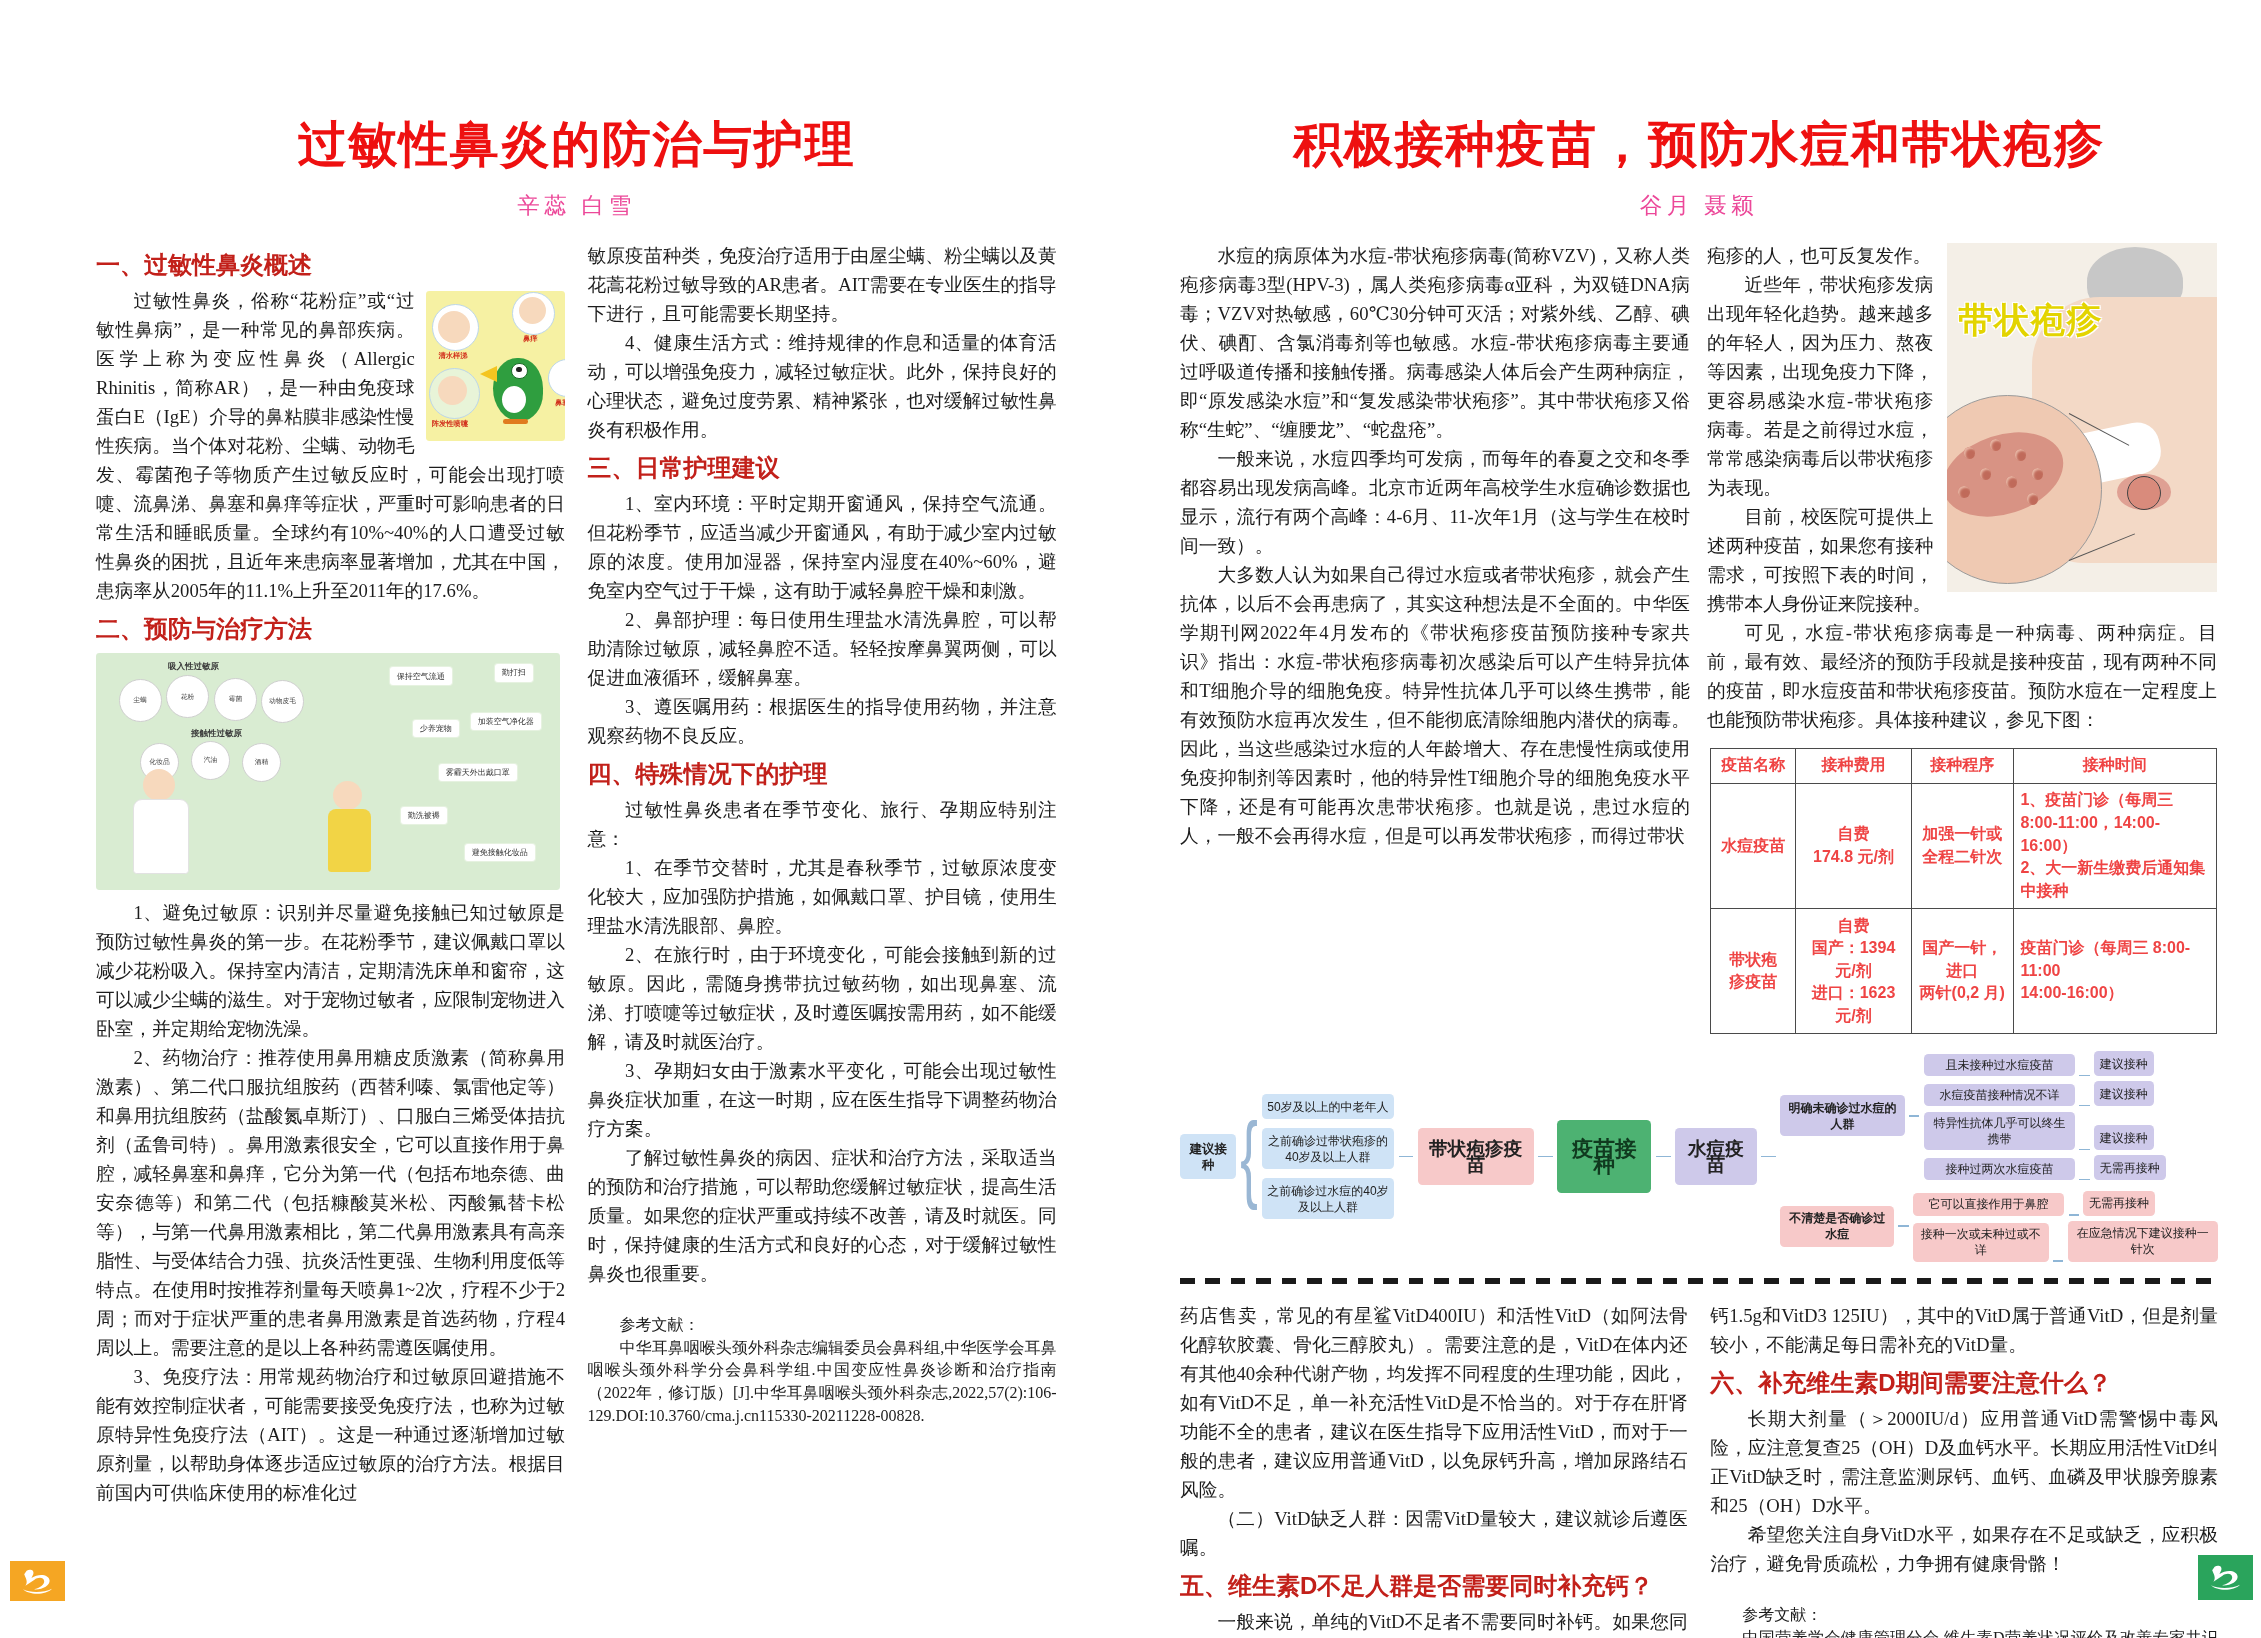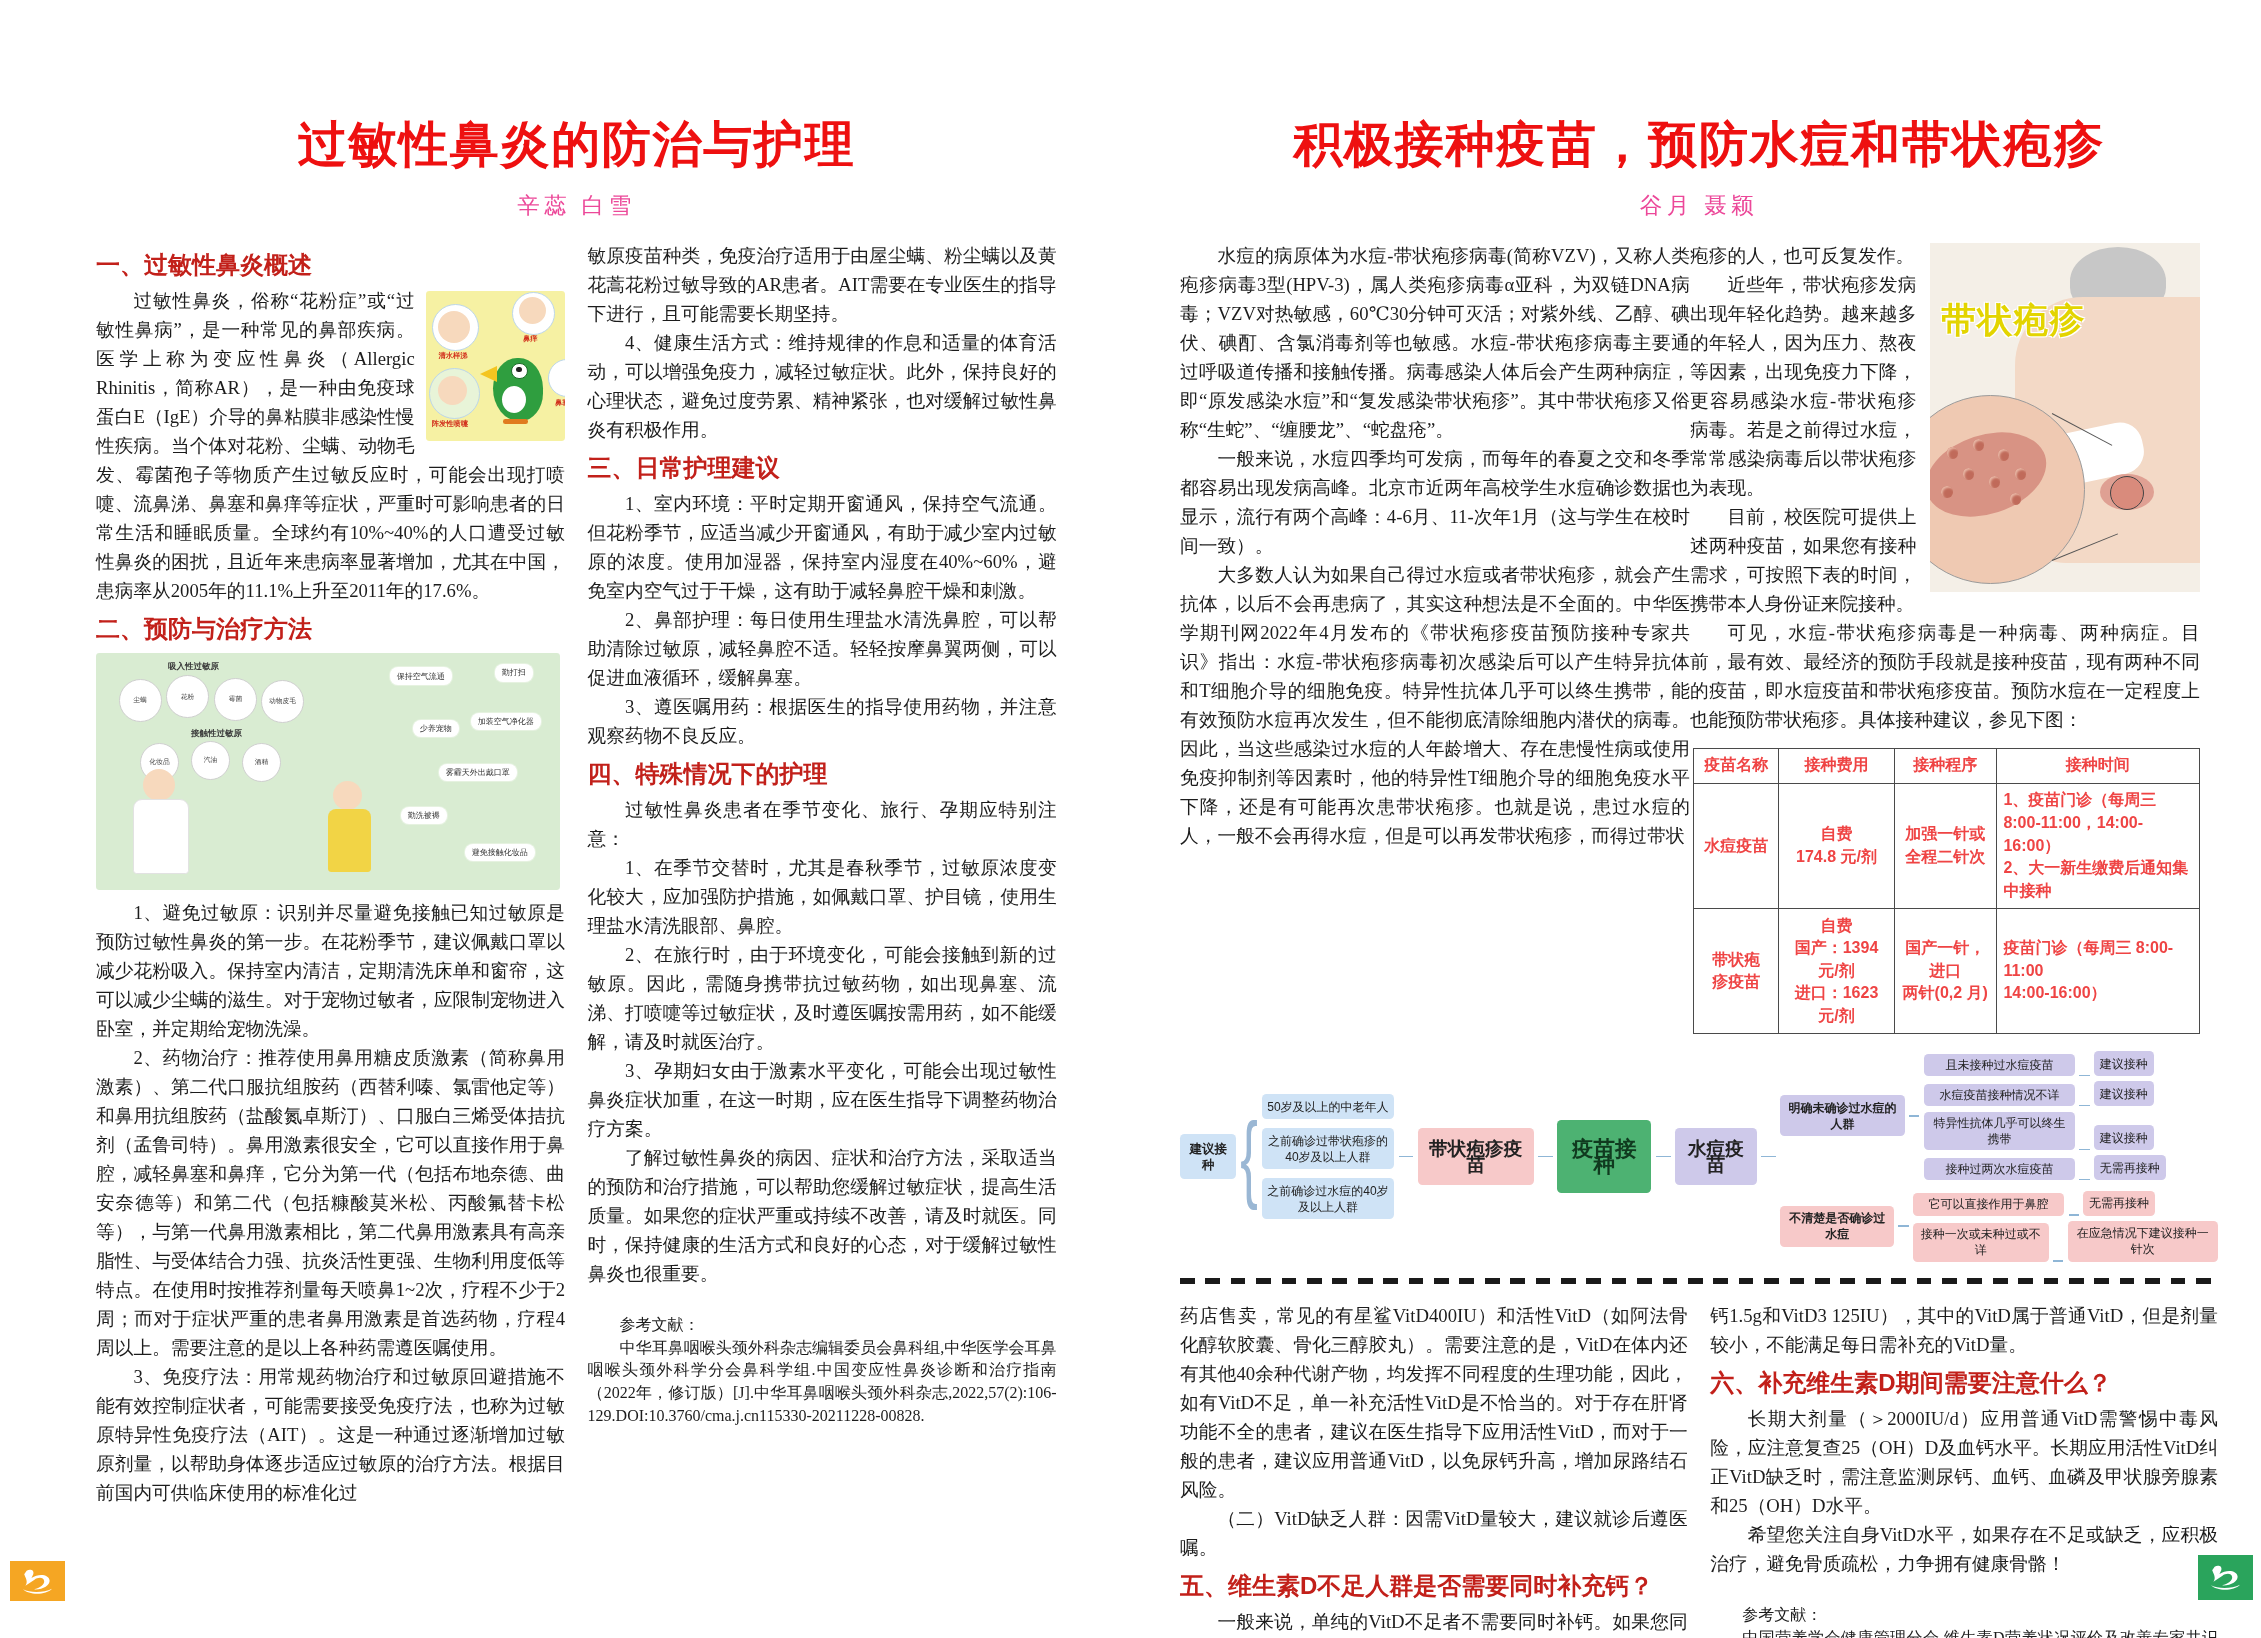--- a/index.html
+++ b/index.html
@@ -5,21 +5,21 @@
   html,body{margin:0;padding:0}
   .spread{position:relative;width:2261px;height:1638px;background:#ffffff;overflow:hidden;
           font-family:"Liberation Serif","DejaVu Serif",serif;color:#1c1c1c}
   .page{position:absolute;top:113px}
   .page-left{left:96px;width:961px}
   .page-right{left:1180px;width:1038px}
   .art-title{margin:0;text-align:center;font-size:49px;font-weight:bold;color:#ee1010;letter-spacing:1.7px;line-height:62px;font-family:Liberation Sans, sans-serif}
   .authors{text-align:center;font-size:22.6px;letter-spacing:4.5px;margin:14.7px 0 20.4px;color:#ec4899}
   .cols{display:flex;align-items:flex-start}
   .page-left .cols{gap:22.6px}
-  .page-right .cols{}
+  .page-right .cols{gap:17px}
   .col-left{width:469px}
   .col-right{width:510px}
   p{margin:0;font-size:18.7px;line-height:29px;text-align:justify;text-indent:2em}
   p.noind{text-indent:0}
   .sec{margin:5.7px 0 3.4px;font-size:24px;line-height:36px;font-weight:bold;color:#c2201a;
        font-family:"Liberation Sans","DejaVu Sans",sans-serif;text-indent:0}
   .refs{margin-top:26px}
   .refs p{font-size:16px;line-height:22.6px}
   
   .img1{float:right;width:139px;height:150px;margin:4.5px 0 4.5px 11.3px;background:#f6f1a3;border-radius:3.4px;position:relative;overflow:hidden;font-family:"Liberation Sans","DejaVu Sans",sans-serif}
@@ -28,21 +28,21 @@
   .img1 .lbl{position:absolute;font-size:7.3px;color:#d2321e;font-weight:bold;white-space:nowrap}
   .parrot-body{position:absolute;left:67px;top:67px;width:50px;height:63px;background:#2f9e3f;border-radius:50% 50% 46% 54%}
   .parrot-eye{position:absolute;left:85px;top:72px;width:14.7px;height:14.7px;background:#fff;border-radius:50%;border:1.1px solid #1d6b2a}
   .parrot-pupil{position:absolute;left:90px;top:76px;width:5.7px;height:5.7px;background:#222;border-radius:50%}
   .parrot-beak{position:absolute;left:54px;top:75px;width:0;height:0;border-top:8px solid transparent;border-bottom:8px solid transparent;border-right:17px solid #f4c520}
   .parrot-belly{position:absolute;left:76px;top:95px;width:24px;height:27px;background:#fff;border-radius:50%}
   .parrot-feet{position:absolute;left:77px;top:128px;width:25px;height:5.7px;background:#e07b1f;border-radius:2.3px}
   .img2{width:464px;height:237px;margin:5.7px 0 8px;background:#d9ecd2;border-radius:3.4px;position:relative;overflow:hidden;font-family:"Liberation Sans","DejaVu Sans",sans-serif}
   .img2 .tag{position:absolute;font-size:8.5px;font-weight:bold;color:#3b3b3b}
   .img2 .acirc{position:absolute;background:#fff;border:1.1px solid #cfcfcf;border-radius:50%;display:flex;align-items:center;justify-content:center;font-size:6.8px;color:#444;text-align:center}
-  .img2 .bubble{position:absolute;background:#ffffff;border-radius:8px;padding:3.4px 6.8px;font-size:8px;color:#333;box-shadow:0 0 0 1.1px #e6f2e0}
+  .img2 .bubble{position:absolute;background:#ffffff;border-radius:3px;padding:3.4px 6.8px;font-size:8px;color:#333;box-shadow:0 0 0 1.1px #e6f2e0}
   .doc-head{position:absolute;left:47px;top:116px;width:32px;height:32px;background:#f7d9bd;border-radius:50%}
   .doc-body{position:absolute;left:37px;top:146px;width:54px;height:73px;background:#ffffff;border-radius:9px 9px 3.4px 3.4px;border:1.1px solid #e2e2e2}
   .boy-head{position:absolute;left:237px;top:128px;width:29px;height:29px;background:#f7d9bd;border-radius:50%}
   .boy-body{position:absolute;left:232px;top:156px;width:43px;height:63px;background:#f2d445;border-radius:8px 8px 3.4px 3.4px}
   .img3{float:right;width:270px;height:349px;margin:2.3px 0 6.8px 13.6px;background:#f4efe7;position:relative;overflow:hidden;font-family:"Liberation Sans","DejaVu Sans",sans-serif}
   .img3 .cap{position:absolute;left:11.3px;top:54px;font-size:35px;font-weight:900;color:#e3d400;
              text-shadow:-1.1px -1.1px 0 #fff,1.1px -1.1px 0 #fff,-1.1px 1.1px 0 #fff,1.1px 1.1px 0 #fff;letter-spacing:1.1px}
   .old-hair{position:absolute;left:140px;top:3.4px;width:96px;height:68px;background:#c7c7c7;border-radius:50% 50% 40% 40%}
   .old-body{position:absolute;left:85px;top:54px;width:192px;height:266px;background:#f3d9c6;border-radius:68px 5.7px 5.7px 51px}
   .waistband{position:absolute;left:95px;top:187px;width:119px;height:52px;background:#fff;border-radius:22.6px;transform:rotate(-12deg)}

